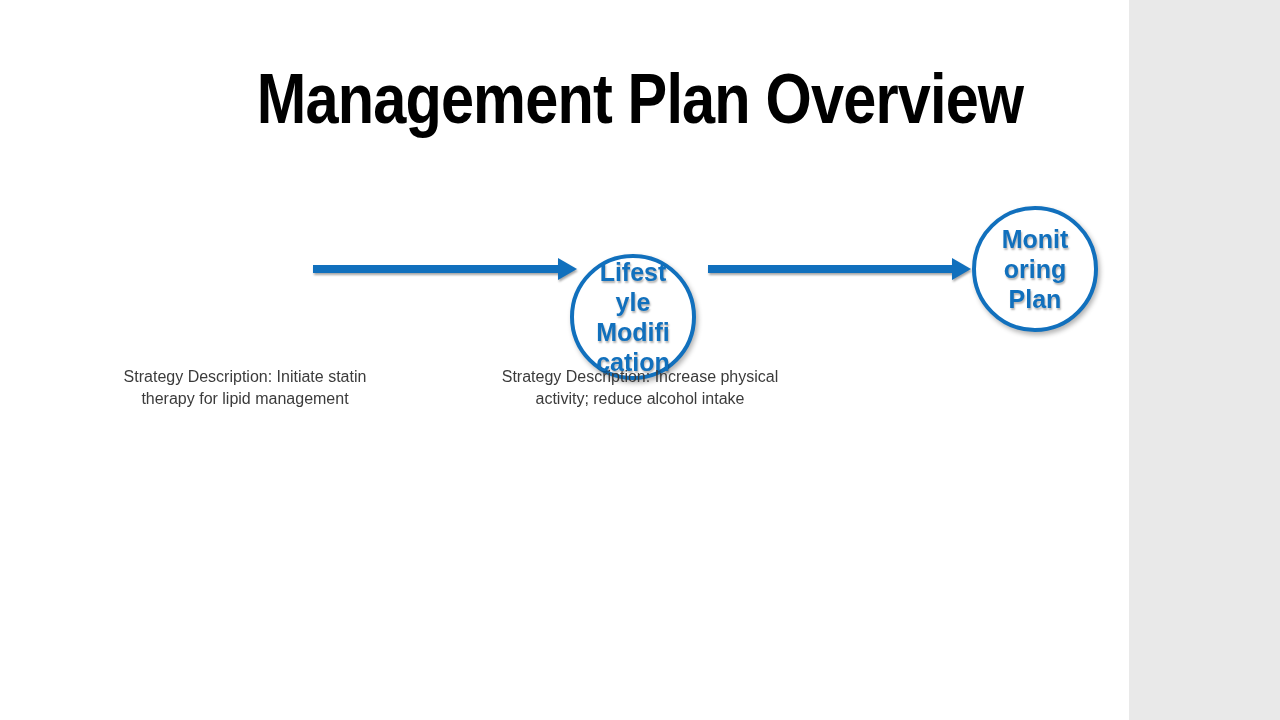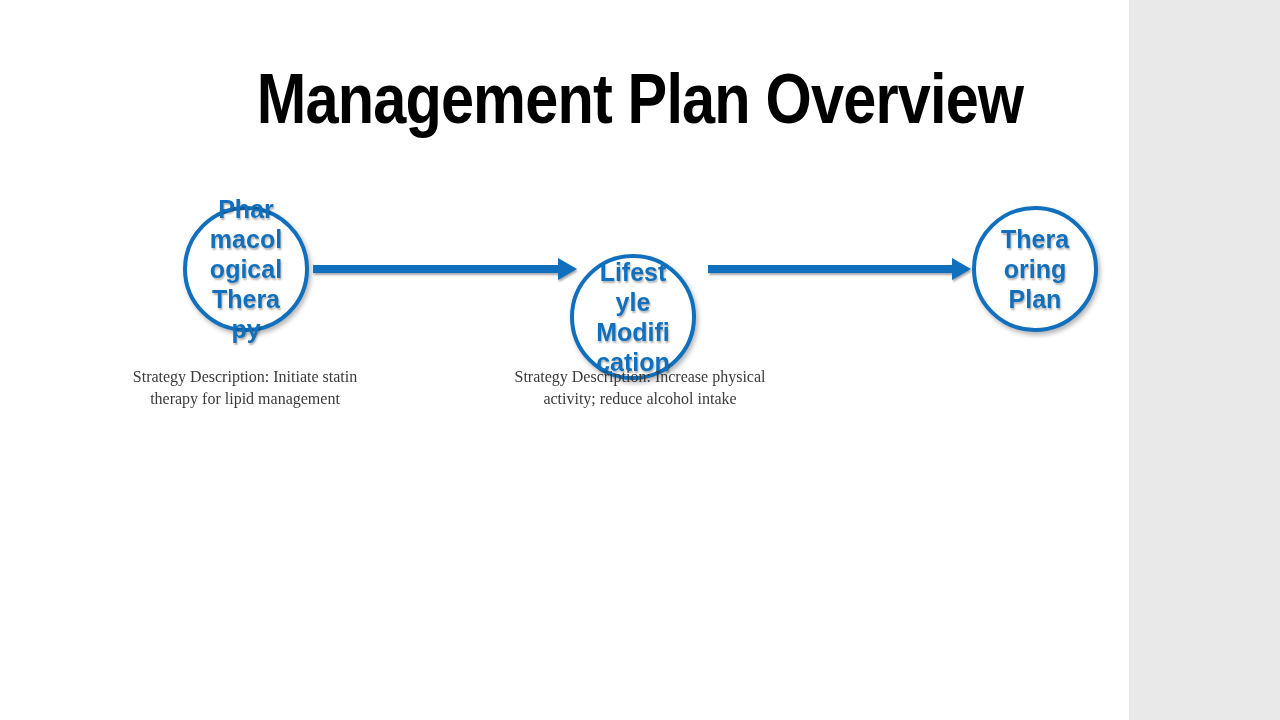--- a/index.html
+++ b/index.html
@@ -78,60 +78,52 @@
   }
   .desc {
     position: absolute;
     top: 366px;
     width: 360px;
     text-align: center;
     white-space: pre-line;
     font-size: 16px;
     line-height: 21.5px;
     color: var(--description-text, #3b3b3b);
-    font-family: Liberation Serif, serif;
   }
   .d1 { left: 65px; }
   .d2 { left: 460px; }
   .d3 { left: 855px; }
 </style>
 </head>
 <body>
 
 <div class="slide">
 
   <div class="title">Management Plan Overview</div>
 
-  <div class="step-circle c1">
-    <div class="circle-label">Phar
-macol
-ogical
-Thera
-py</div>
-  </div>
 
   <div class="arrow a1">
     <div class="arrow-shaft"></div>
     <div class="arrow-head"></div>
   </div>
 
   <div class="step-circle c2">
     <div class="circle-label">Lifest
 yle
 Modifi
 cation</div>
   </div>
 
   <div class="arrow a2">
     <div class="arrow-shaft"></div>
     <div class="arrow-head"></div>
   </div>
 
   <div class="step-circle c3">
-    <div class="circle-label">Thera
+    <div class="circle-label">Monit
 oring
 Plan</div>
   </div>
 
   <div class="desc d1">Strategy Description: Initiate statin
 therapy for lipid management</div>
 
   <div class="desc d2">Strategy Description: Increase physical
 activity; reduce alcohol intake</div>
 

